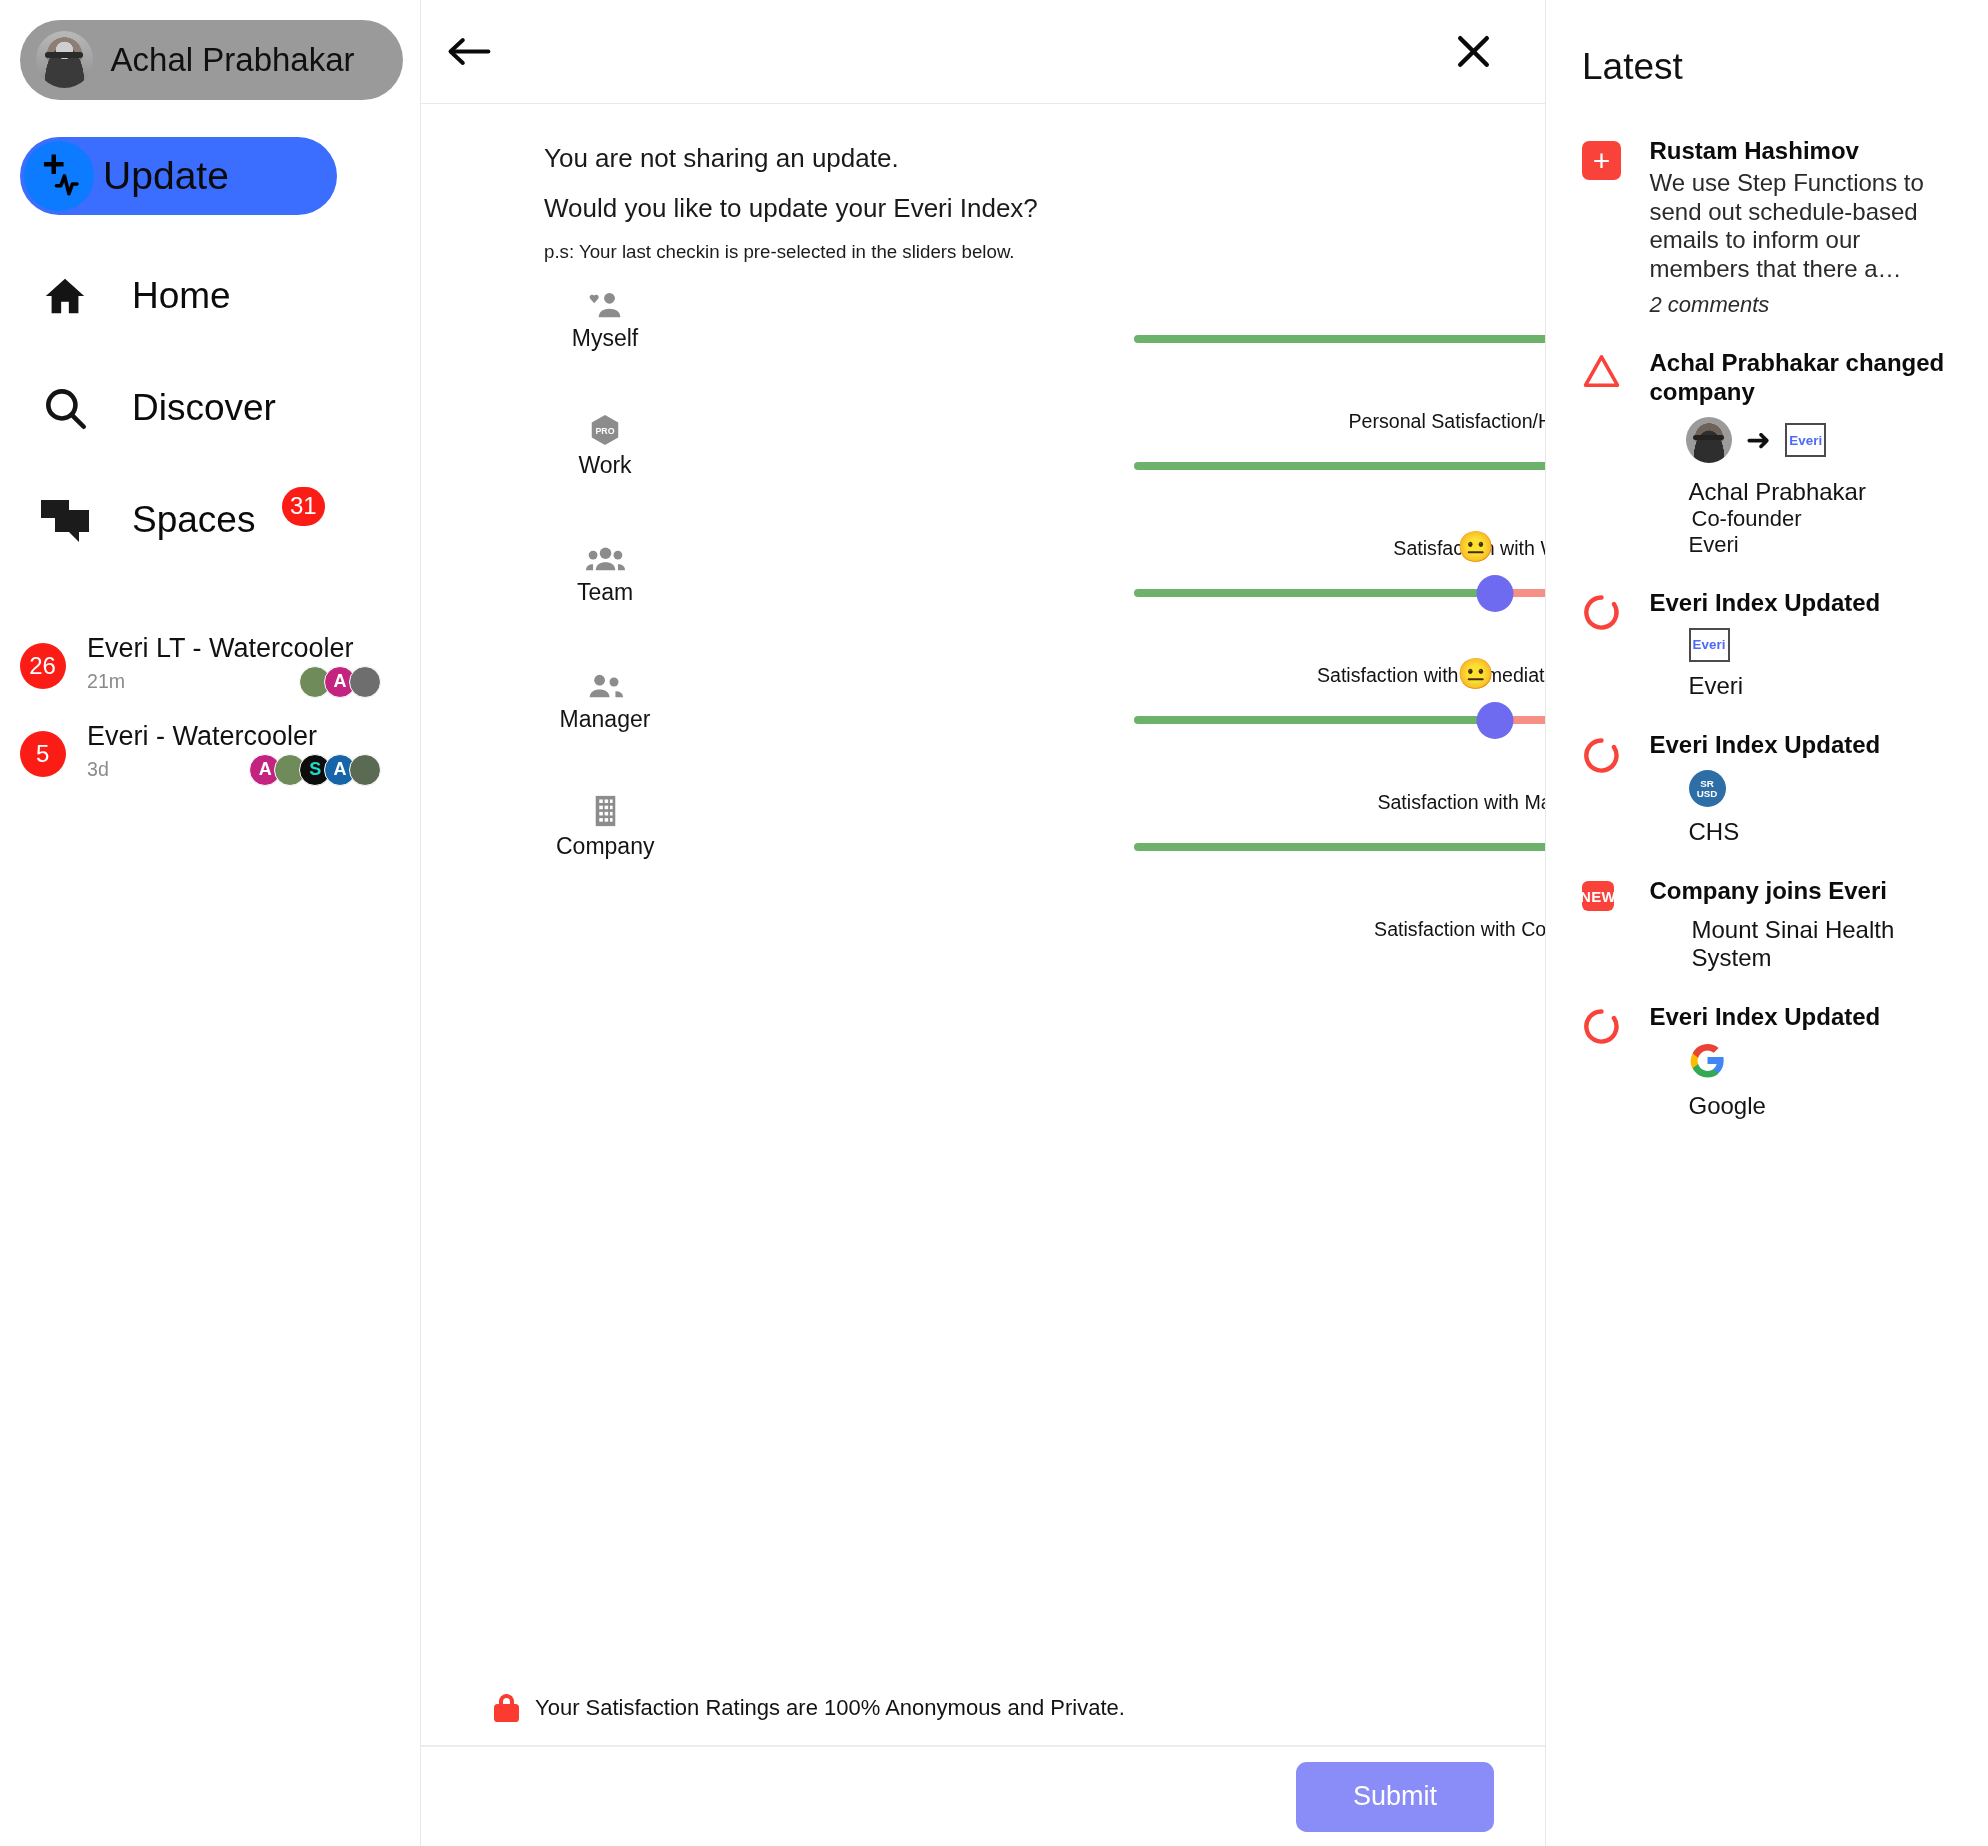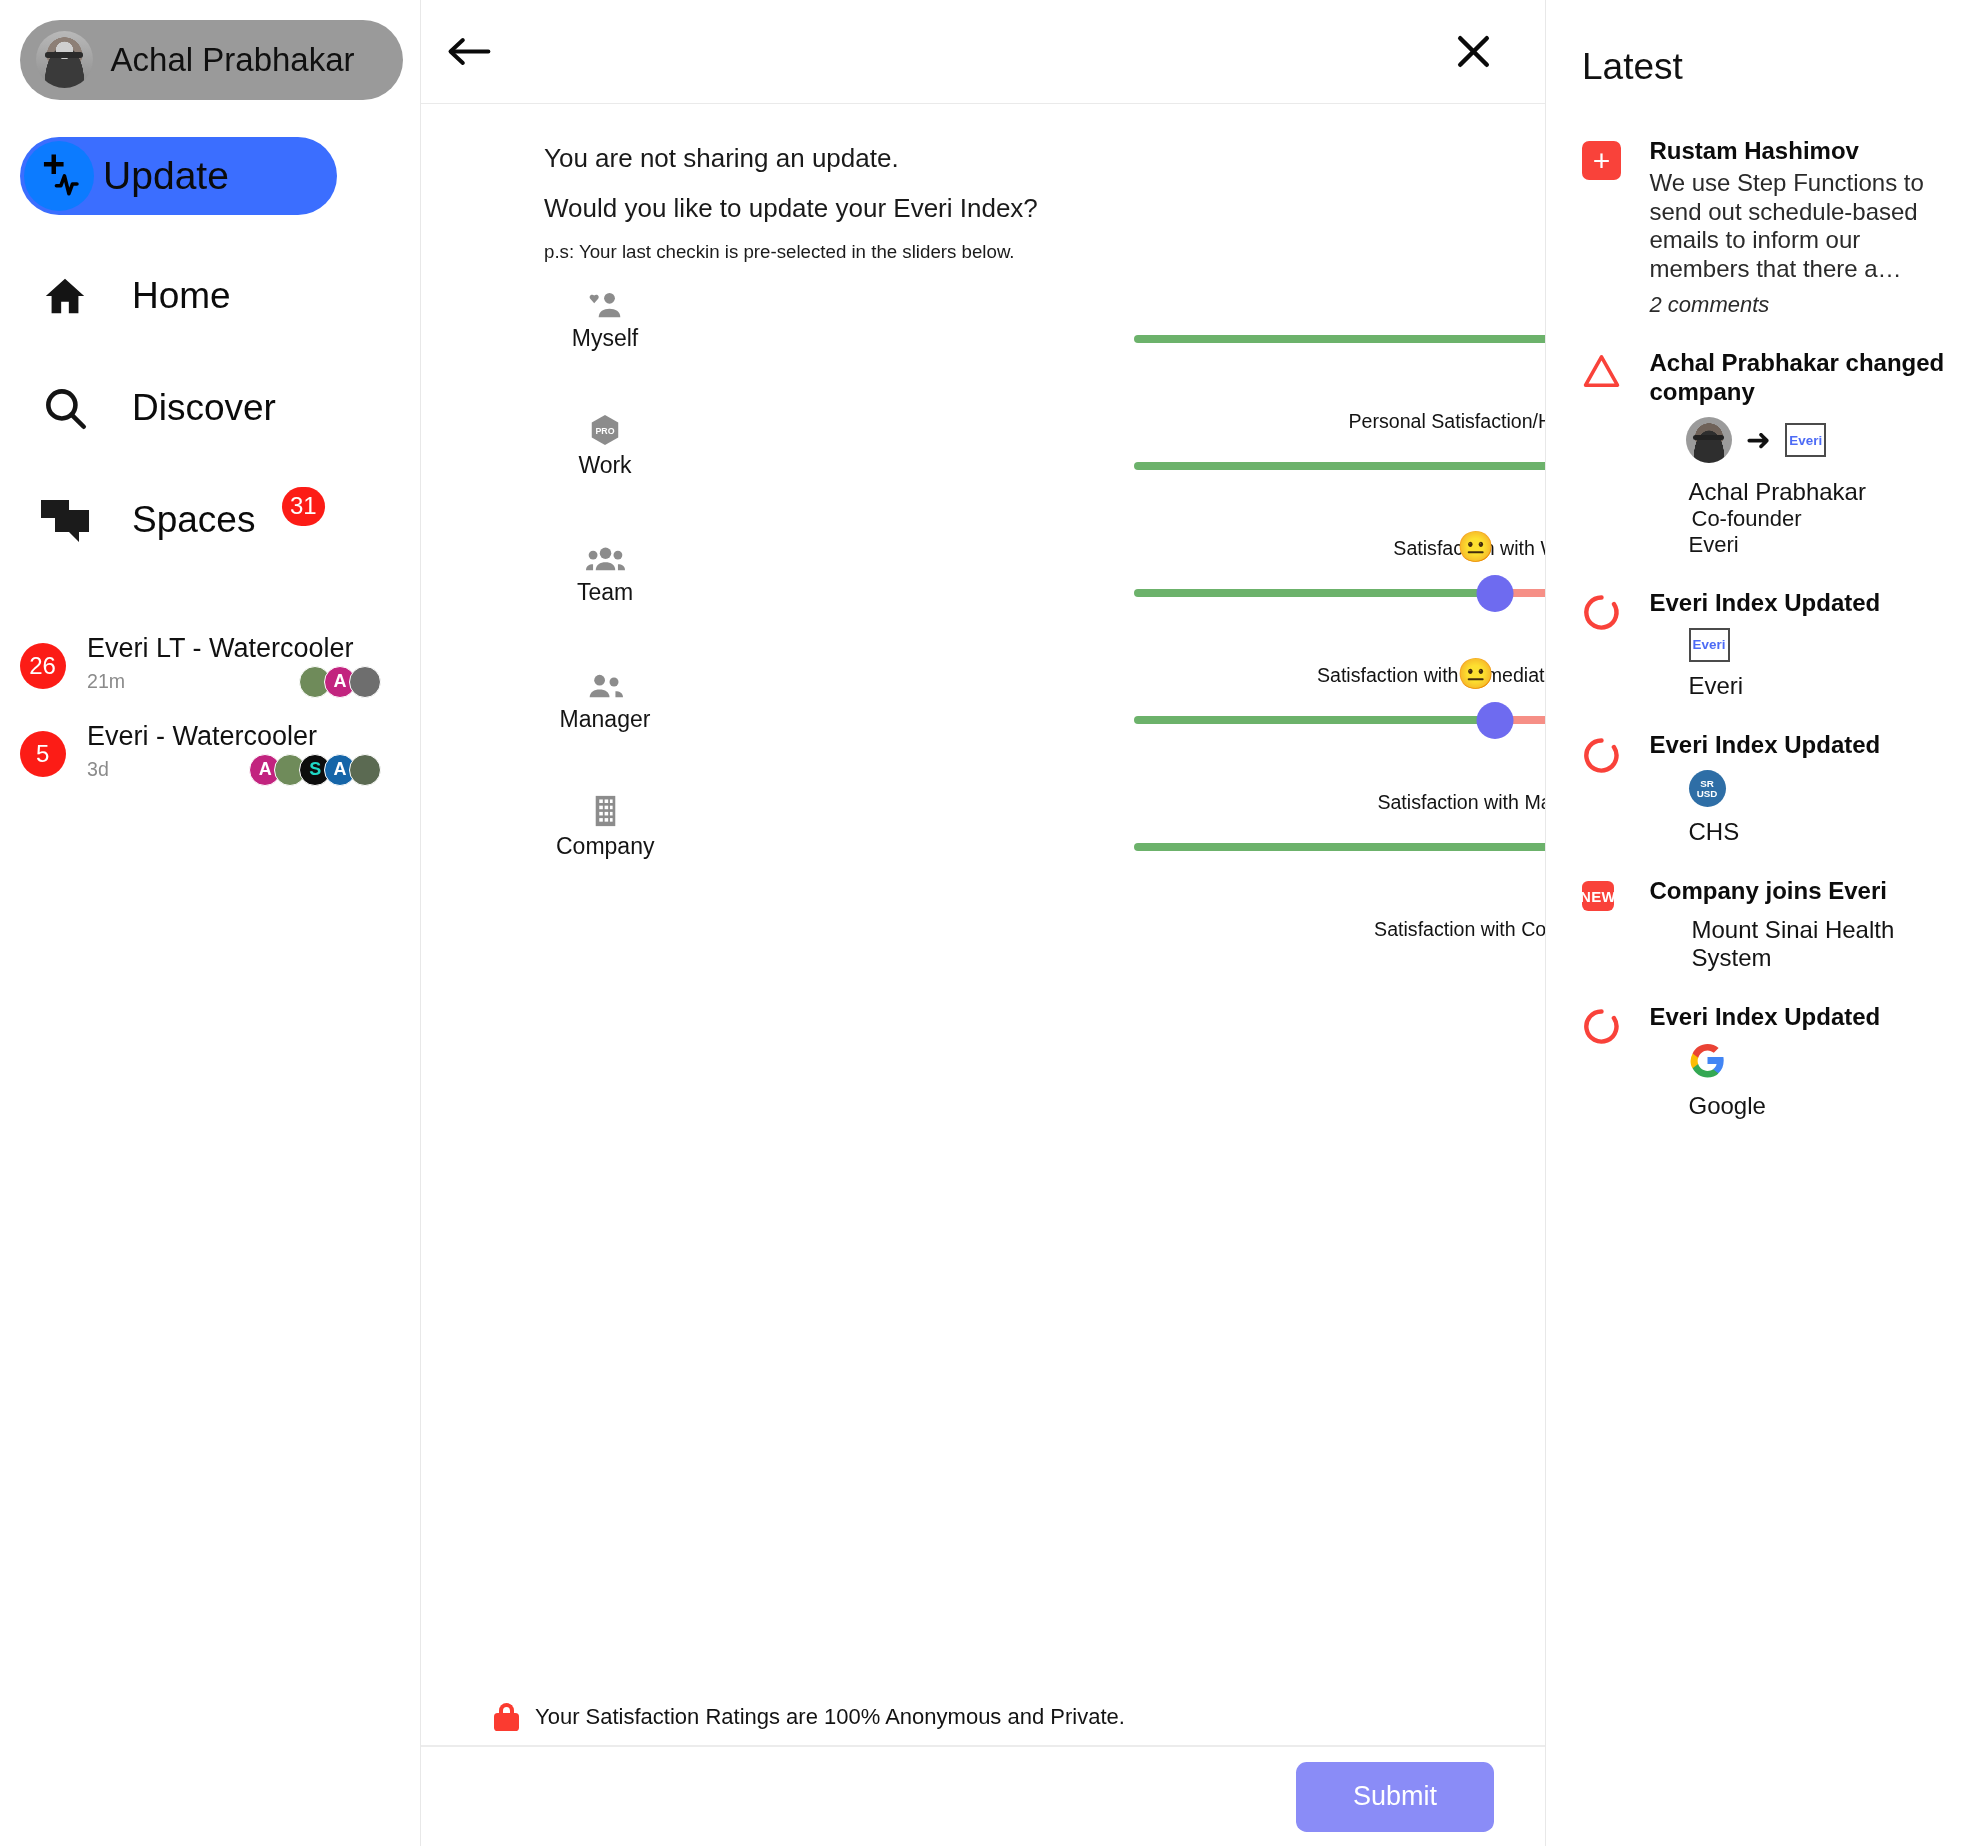--- a/index.html
+++ b/index.html
@@ -235,21 +235,21 @@
     text-align: center;
     font-size: 19.6px;
     color: #131313;
   }
 
   .privacy {
     position: absolute;
     left: 0; right: 0;
     bottom: 0;
     border-bottom: 1.8px solid #ececec;
-    padding: 0 0 14px 73px;
+    padding: 0 0 23px 73px;
     display: flex;
     align-items: center;
   }
   .lock {
     width: 25px; height: 28.5px;
     position: relative;
     flex: none;
     margin-right: 16px;
   }
   .lock .shackle {

